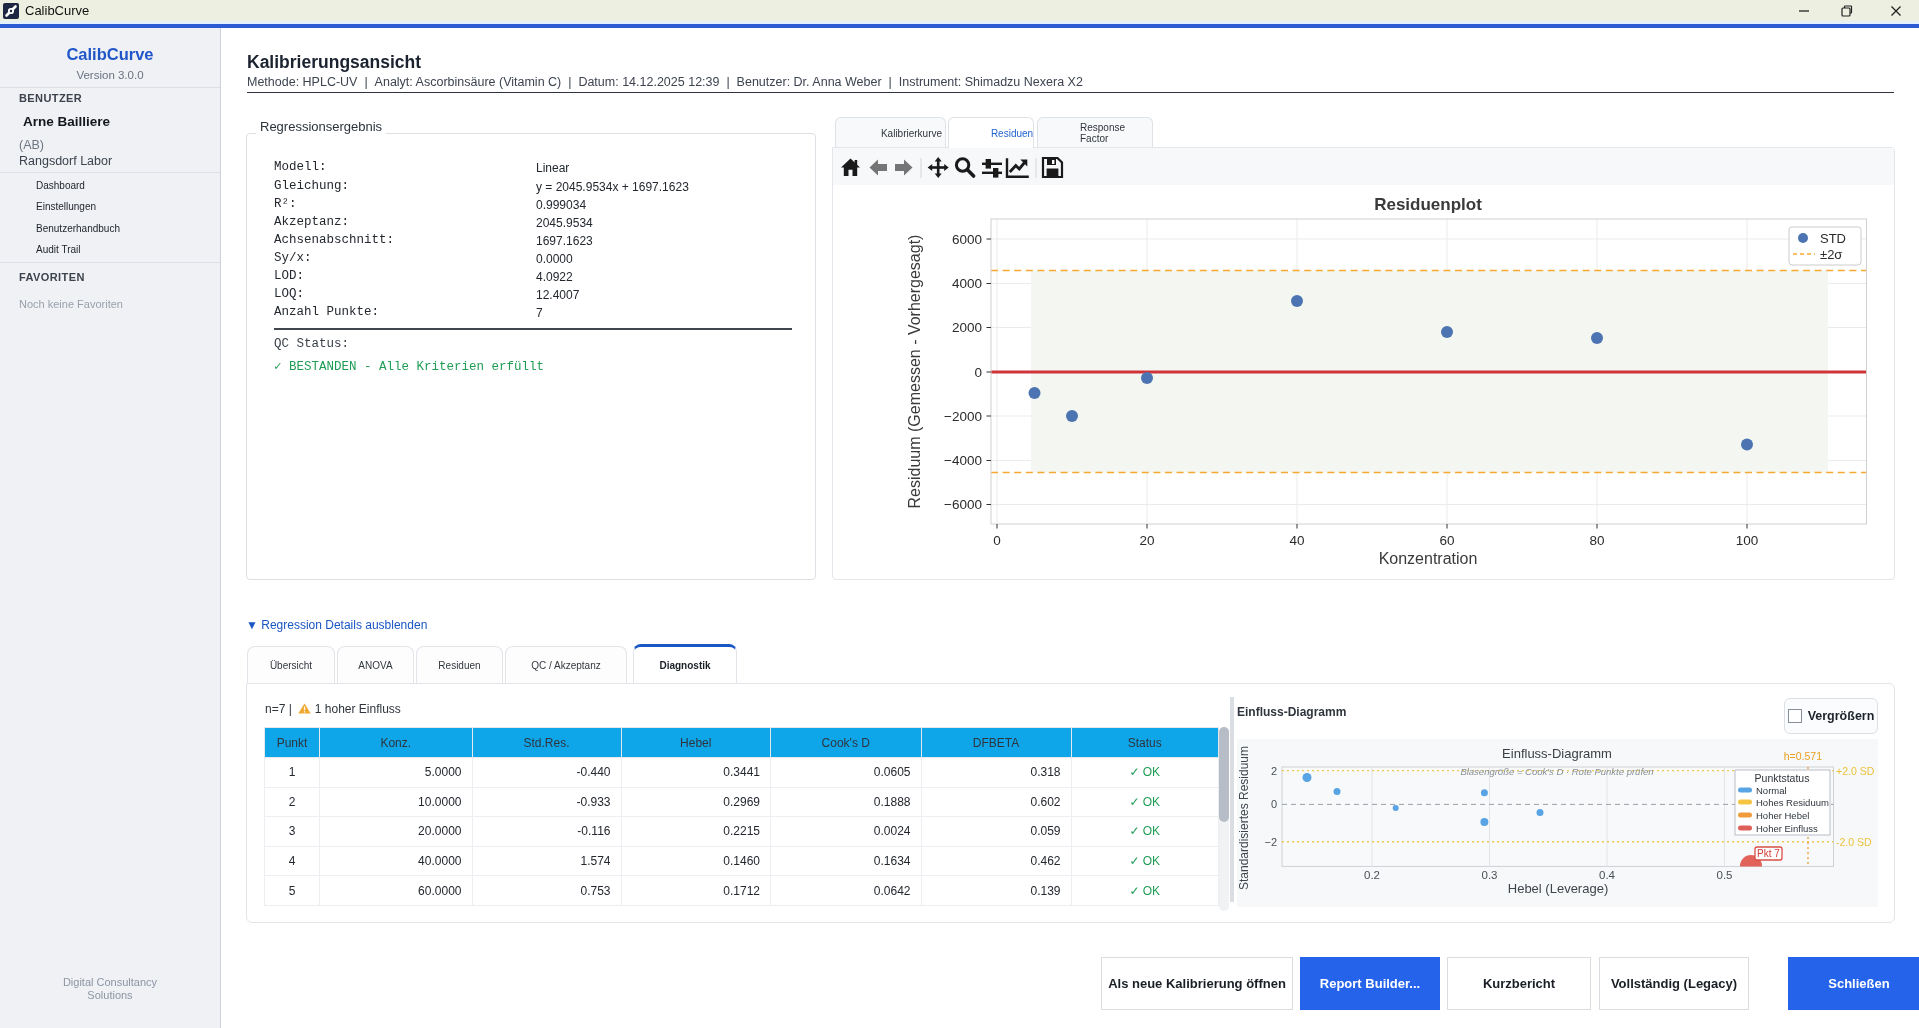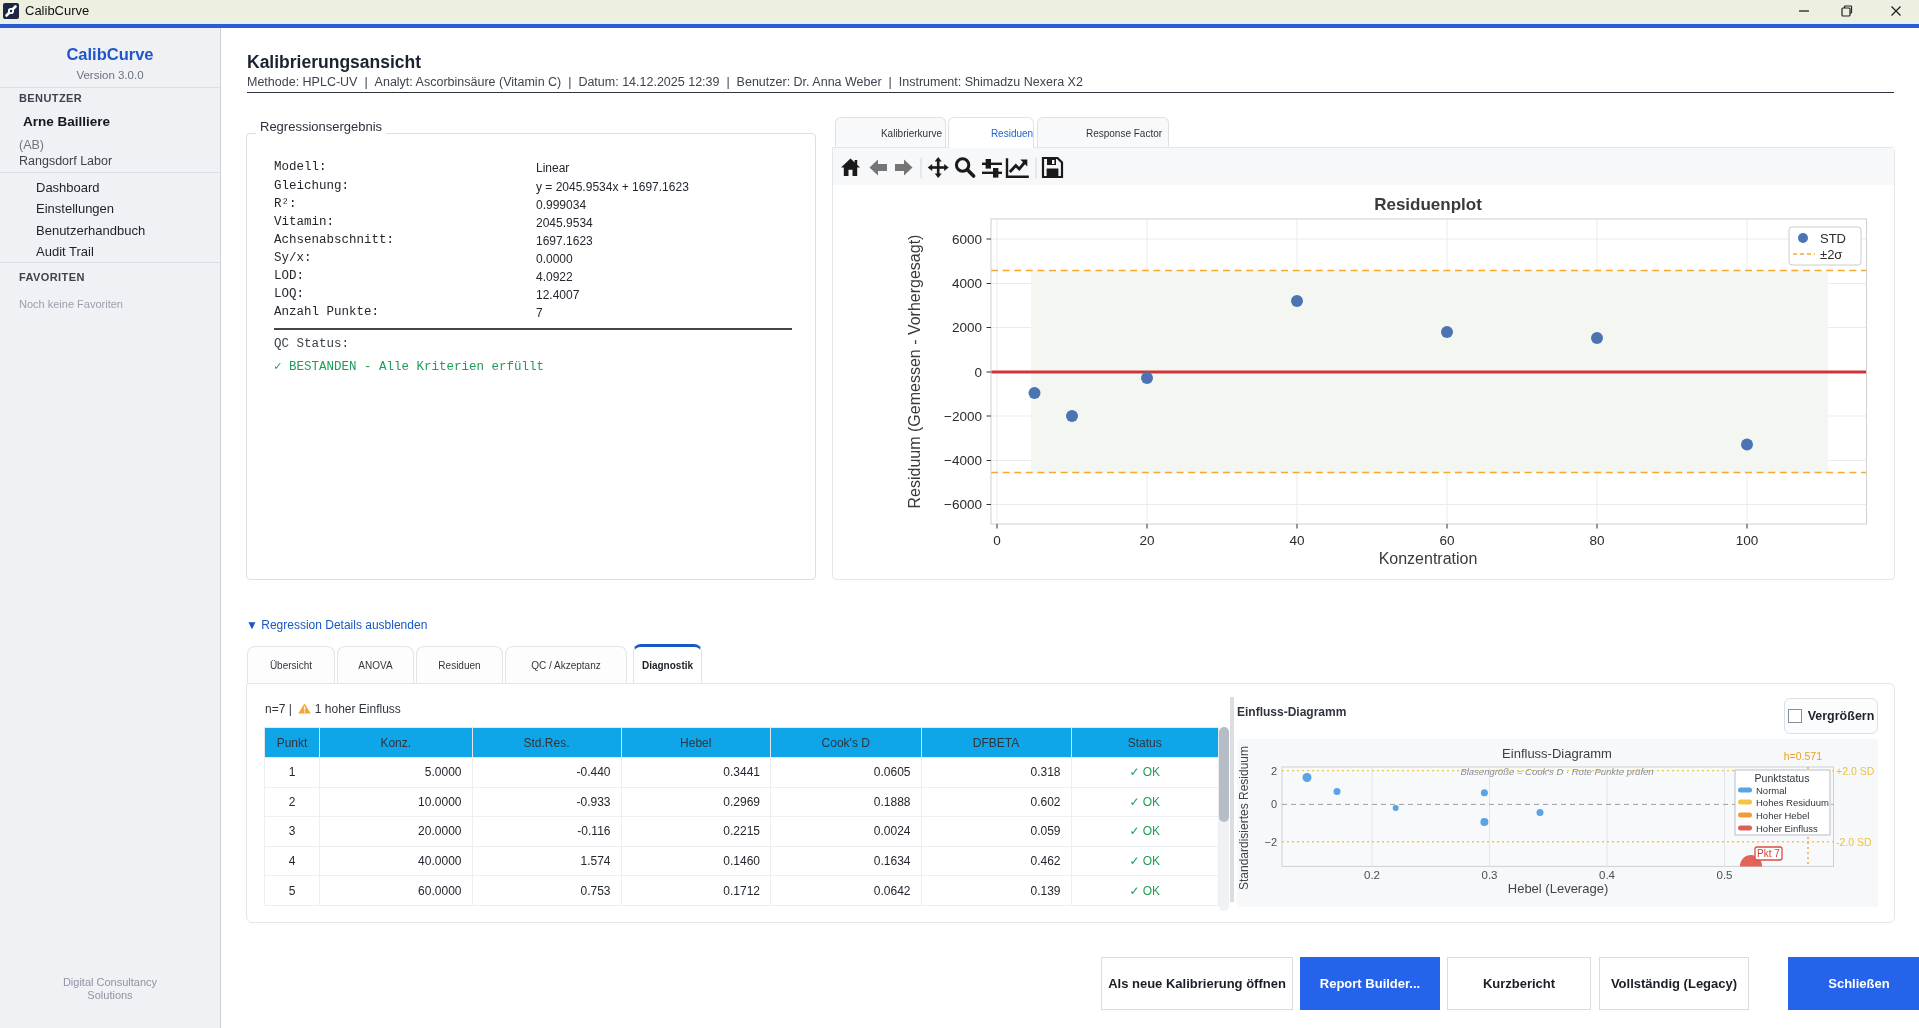--- a/index.html
+++ b/index.html
@@ -11,21 +11,21 @@
   #titlebar-line { left:0; top:21px; width:1919px; height:3px; background:#e3f1fa; }
   #bluebar { left:0; top:24px; width:1919px; height:4px; background:#2b5cd3; }
   #apptitle { left:25px; top:3px; font-size:13px; color:#111; }
   .winbtn { top:0px; width:30px; height:21px; display:flex; align-items:center; justify-content:center; color:#222; }
   
   #sidebar { left:0; top:28px; width:221px; height:1000px; background:#eff1f5; border-right:1px solid #cdd1d8; }
   .sb-sep { position:absolute; left:0; width:220px; height:1px; background:#dcdfe5; }
   #logo { position:absolute; left:0; top:17px; width:220px; text-align:center; font-size:16.5px; font-weight:bold; color:#2056c8; }
   #version { position:absolute; left:0; top:41px; width:220px; text-align:center; font-size:11.5px; color:#6a7280; }
   .sb-h { position:absolute; left:19px; font-size:11px; font-weight:bold; color:#3d434c; letter-spacing:0.4px; }
-  .sb-item { position:absolute; left:36px; font-size:13px; color:#1d2229; }
+  .sb-item { position:absolute; left:36px; font-size:10px; color:#1d2229; }
   
   #h1 { left:247px; top:52px; font-size:17.5px; font-weight:bold; color:#1b2330; }
   #meta { left:247px; top:75px; font-size:12.5px; color:#3d4450; }
   #meta-hr { left:247px; top:92px; width:1647px; height:1px; background:#30343c; }
   
   #fs { left:246px; top:133px; width:570px; height:447px; border:1px solid #dcdfe4; border-radius:4px; background:#fff; }
   #fs-legend { left:256px; top:119px; background:#fff; padding:0 4px; font-size:13px; color:#2b323c; }
   .fl { position:absolute; left:27px; font-size:12.5px; color:#23282f;font-family:Liberation Mono, monospace; }
   .fv { position:absolute; left:289px; font-size:12px; color:#23282f; }
   #fs-hr { position:absolute; left:27px; top:194px; width:518px; height:2px; background:#42464e; }
@@ -105,41 +105,41 @@
 <div class="abs" id="meta">Methode: HPLC-UV&nbsp;&nbsp;|&nbsp;&nbsp;Analyt: Ascorbinsäure (Vitamin C)&nbsp;&nbsp;|&nbsp;&nbsp;Datum: 14.12.2025 12:39&nbsp;&nbsp;|&nbsp;&nbsp;Benutzer: Dr. Anna Weber&nbsp;&nbsp;|&nbsp;&nbsp;Instrument: Shimadzu Nexera X2</div>
 <div class="abs" id="meta-hr"></div>
 
 <div class="abs" id="fs">
   <div class="fl" style="top:26px;">Modell:</div>
     <div class="fv" style="top:27px;">Linear</div>
   <div class="fl" style="top:45px;">Gleichung:</div>
     <div class="fv" style="top:46px;">y = 2045.9534x + 1697.1623</div>
   <div class="fl" style="top:63px;">R²:</div>
     <div class="fv" style="top:64px;">0.999034</div>
-  <div class="fl" style="top:81px;">Vitamin:</div>
+  <div class="fl" style="top:81px;">Akzeptanz:</div>
     <div class="fv" style="top:82px;">2045.9534</div>
   <div class="fl" style="top:99px;">Achsenabschnitt:</div>
     <div class="fv" style="top:100px;">1697.1623</div>
   <div class="fl" style="top:117px;">Sy/x:</div>
     <div class="fv" style="top:118px;">0.0000</div>
   <div class="fl" style="top:135px;">LOD:</div>
     <div class="fv" style="top:136px;">4.0922</div>
   <div class="fl" style="top:153px;">LOQ:</div>
     <div class="fv" style="top:154px;">12.4007</div>
   <div class="fl" style="top:171px;">Anzahl Punkte:</div>
     <div class="fv" style="top:172px;">7</div>
   <div id="fs-hr"></div>
   <div class="fl" style="top:203px; color:#3a4049;">QC Status:</div>
   <div class="fl" style="top:224px; color:#1f9d55;">✓ BESTANDEN - Alle Kriterien erfüllt</div>
 </div>
 <div class="abs" id="fs-legend">Regressionsergebnis</div>
 
 <div class="abs ctab" style="left:835px; width:111px;">Kalibrierkurve</div>
 <div class="abs ctab active" style="left:948px; width:86px;">Residuen</div>
-<div class="abs ctab" style="left:1037px; width:132px;">Response Factor</div>
+<div class="abs ctab" style="left:1037px; width:116px;">Response Factor</div>
 <div class="abs" id="chartpanel"></div>
 <svg class="abs" id="bigchart" style="left:832px; top:147px;" width="1063" height="433">
 
   <rect x="1" y="1" width="1061" height="37" fill="#f7f8fa"></rect>
 
   <g transform="translate(9,11)" fill="#1a1a1a">
     <path d="M9.5 0.5 L0 9.5 H2.8 V18 H7.5 V11.8 H11.5 V18 H16.2 V9.5 H19 Z"></path>
     <rect x="13.6" y="2" width="2.6" height="5"></rect>
   </g>
 
@@ -260,21 +260,21 @@
   <text x="988" y="95.5" font-size="13" fill="#2b2b2b">STD</text>
   <line x1="961" y1="107" x2="983" y2="107" stroke="#f7a833" stroke-width="1.7" stroke-dasharray="4 3"></line>
   <text x="988" y="111.5" font-size="13" fill="#2b2b2b">±2σ</text>
 </svg>
 
 <div class="abs" id="dlink">▼ Regression Details ausblenden</div>
 <div class="abs ltab" style="left:247px; width:88px;">Übersicht</div>
 <div class="abs ltab" style="left:337px; width:77px;">ANOVA</div>
 <div class="abs ltab" style="left:416px; width:87px;">Residuen</div>
 <div class="abs ltab" style="left:505px; width:122px;">QC / Akzeptanz</div>
-<div class="abs ltab active" style="left:633px; width:69px;">Diagnostik</div>
+<div class="abs ltab active" style="left:633px; width:104px;">Diagnostik</div>
 <div class="abs" id="lowerpanel"></div>
 <div class="abs" style="left:265px; top:702px; font-size:12px; color:#2f353d;">n=7 |&nbsp;&nbsp;<svg width="13" height="11" style="vertical-align:-1px;">
       <path d="M6.5 0.5 L12.7 10.5 H0.3 Z" fill="#f0a72e"></path>
       <rect x="5.9" y="3.6" width="1.3" height="3.6" fill="#fff"></rect>
       <rect x="5.9" y="8.2" width="1.3" height="1.3" fill="#fff"></rect>
     </svg>&nbsp;1 hoher Einfluss</div>
 <table class="abs" id="diagtable">
   <colgroup>
       <col style="width:55px">
       <col style="width:152.5px">

